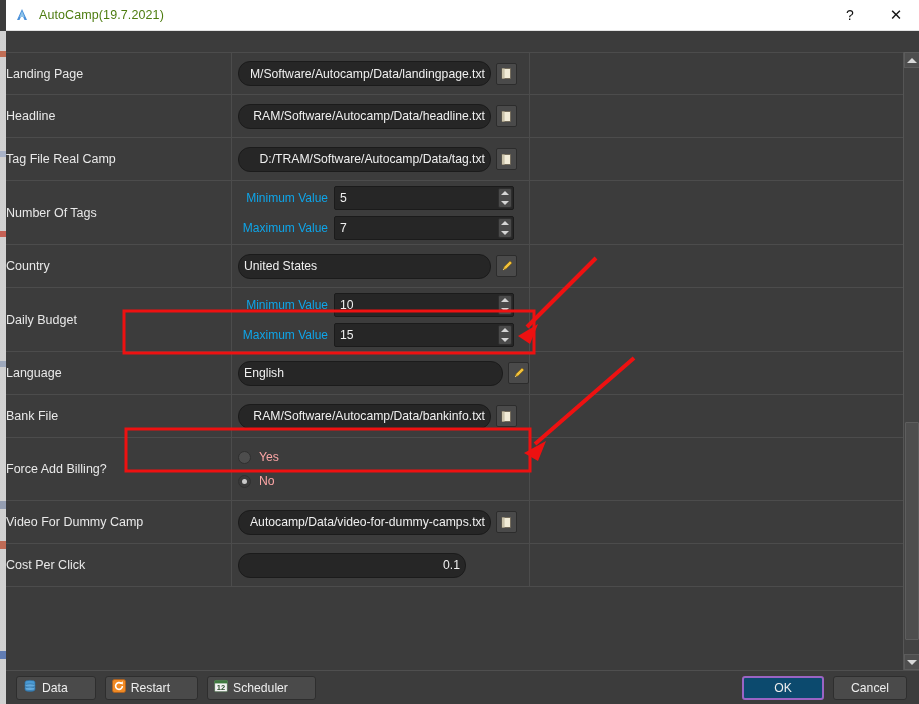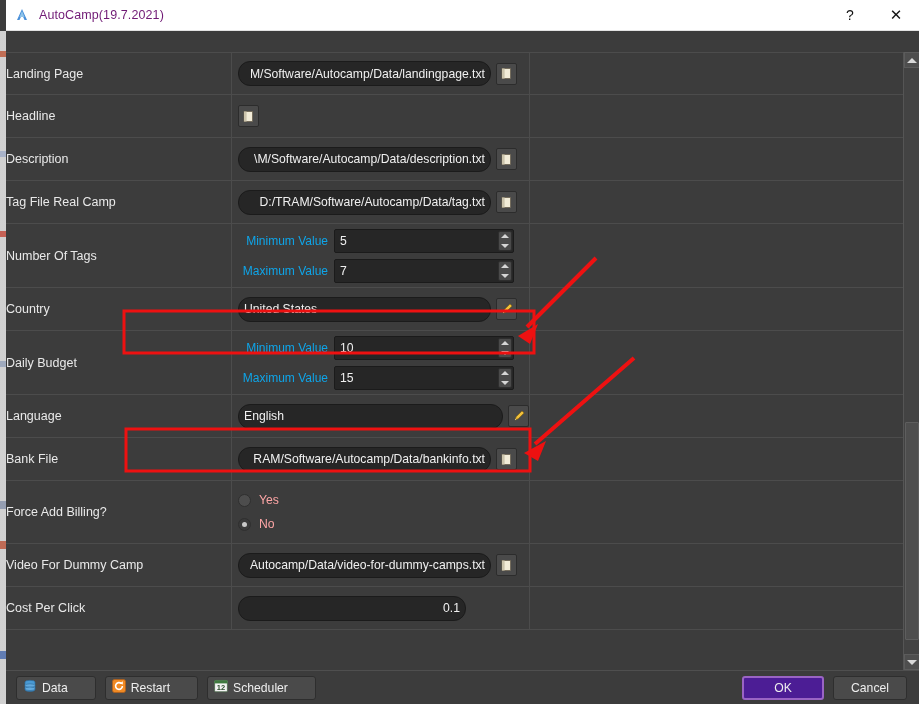--- a/index.html
+++ b/index.html
@@ -53,21 +53,21 @@
     background: #ffffff;
     display: flex; align-items: center;
     border-bottom: 1px solid #e2e2e2;
   }
   .titlebar-icon {
     width: 16px; height: 16px; margin-left: 8px; margin-right: 9px;
     position: relative; flex: none;
   }
   .titlebar-icon svg { display: block; }
   .titlebar-title {
-    font-size: 12.5px; color: #701a75; letter-spacing: .1px;
+    font-size: 12.5px; color: #4d7c0f; letter-spacing: .1px;
     white-space: nowrap;
   }
   .titlebar-spacer { flex: 1 1 auto; }
   .tb-btn {
     width: 46px; height: 31px;
     display: flex; align-items: center; justify-content: center;
     font-size: 14px; color: #111;
     background: transparent;
   }
   .tb-btn.close { font-size: 15px; }
@@ -230,21 +230,21 @@
     display: flex; align-items: center; justify-content: center;
     gap: 5px; padding: 0 27px;
     font-size: 12.2px; color: #eeeeee;
     white-space: nowrap;
   }
   .btn.icon-btn { padding-left: 6px; }
   .footer-left { display: flex; align-items: center; gap: 9px; margin-left: 10px; }
   .footer-spacer { flex: 1 1 auto; }
   .footer-right { display: flex; align-items: center; gap: 9px; margin-right: 12px; }
   .btn.primary {
-    width: 82px; border: 2px solid #9a64c4; background: #4c1d95;
+    width: 82px; border: 2px solid #9a64c4; background: #0c4a6e;
   }
   .btn.cancel { width: 74px; }
   .anno-svg { position: absolute; left: 0; top: 0; width: 919px; height: 704px; }
 </style>
 </head>
 <body>
 
 <div class="app-window">
 
   <div class="bg-peek">
@@ -286,50 +286,34 @@
       </div>
       <div class="cell-rest"></div>
     </div>
 
     <div class="row" style="height:43px">
       <div class="cell-label">
         <span class="label-text">Headline</span>
       </div>
       <div class="cell-field">
         <div class="fieldline">
+          <div class="txtinput path">
+            <span>RAM/Software/Autocamp/Data/headline.txt</span>
+          </div>
           <div class="iconbtn">
             <svg width="13" height="13" viewBox="0 0 13 13">
                 <rect x="2" y="1.5" width="8.5" height="10" fill="#f2ecd8" stroke="#6b6351" stroke-width="0.8"></rect>
                 <rect x="2" y="1.5" width="2.6" height="10" fill="#cbc3ab"></rect>
               </svg>
           </div>
         </div>
       </div>
       <div class="cell-rest"></div>
     </div>
 
-    <div class="row" style="height:43px">
-      <div class="cell-label">
-        <span class="label-text">Description</span>
-      </div>
-      <div class="cell-field">
-        <div class="fieldline">
-          <div class="txtinput path">
-            <span>\M/Software/Autocamp/Data/description.txt</span>
-          </div>
-          <div class="iconbtn">
-            <svg width="13" height="13" viewBox="0 0 13 13">
-                <rect x="2" y="1.5" width="8.5" height="10" fill="#f2ecd8" stroke="#6b6351" stroke-width="0.8"></rect>
-                <rect x="2" y="1.5" width="2.6" height="10" fill="#cbc3ab"></rect>
-              </svg>
-          </div>
-        </div>
-      </div>
-      <div class="cell-rest"></div>
-    </div>
 
     <div class="row" style="height:43px">
       <div class="cell-label">
         <span class="label-text">Tag File Real Camp</span>
       </div>
       <div class="cell-field">
         <div class="fieldline">
           <div class="txtinput path">
             <span>D:/TRAM/Software/Autocamp/Data/tag.txt</span>
           </div>

